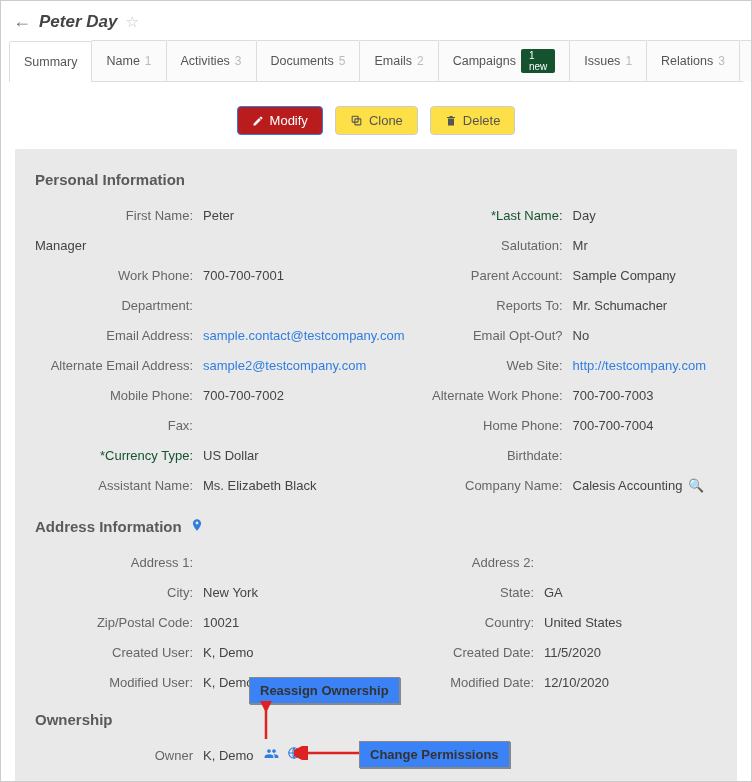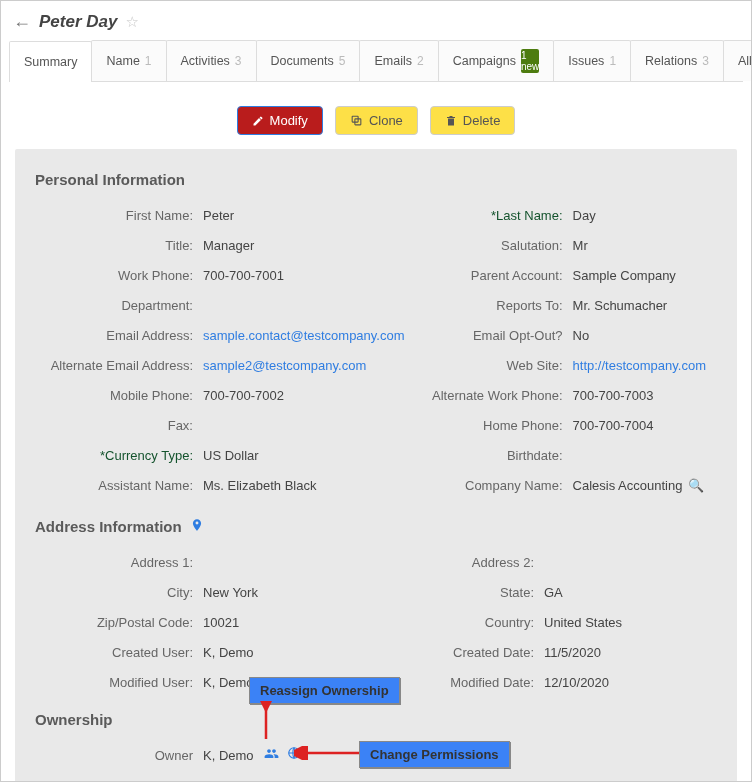--- a/index.html
+++ b/index.html
@@ -37,21 +37,21 @@
     color: #555;
     cursor: pointer;
     border-radius: 2px 2px 0 0;
     display: flex;
     align-items: center;
     gap: 5px;
   }
   .tab.active { background: #fff; position: relative; top: 1px; }
   .tab .count { color: #bbb; font-size: 12px; }
   .tab .badge {
-    background: #4d7c0f; color: #fff; font-size: 10px; padding: 1px 0; border-radius: 2px;
+    background: #14532d; color: #fff; font-size: 10px; padding: 1px 8px; border-radius: 2px;
   }
   .action-bar {
     display: flex;
     justify-content: center;
     gap: 12px;
     padding: 22px 0 14px 0;
   }
   .btn {
     border: 1px solid #ccc;
     background: #fde047;
@@ -185,21 +185,20 @@
 
   <div class="panel">
     <div class="section-title">Personal Information</div>
     <div class="row">
       <div class="col">
         <div class="field">
             <span class="label">First Name:</span>
             <span class="value">Peter</span>
           </div>
         <div class="field">
-            <span class="label">Title:</span>
             <span class="value">Manager</span>
           </div>
         <div class="field">
             <span class="label">Work Phone:</span>
             <span class="value">700-700-7001</span>
           </div>
         <div class="field">
             <span class="label">Department:</span>
             <span class="value"></span>
           </div>

